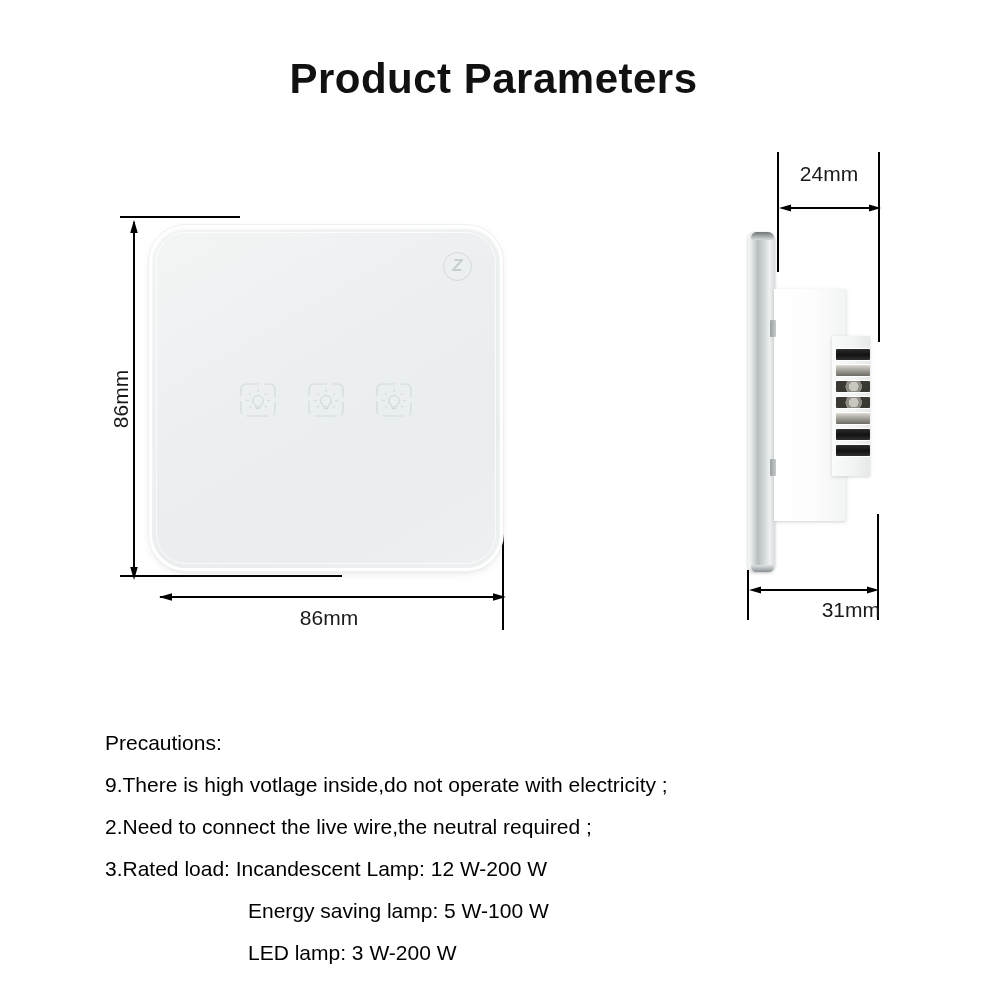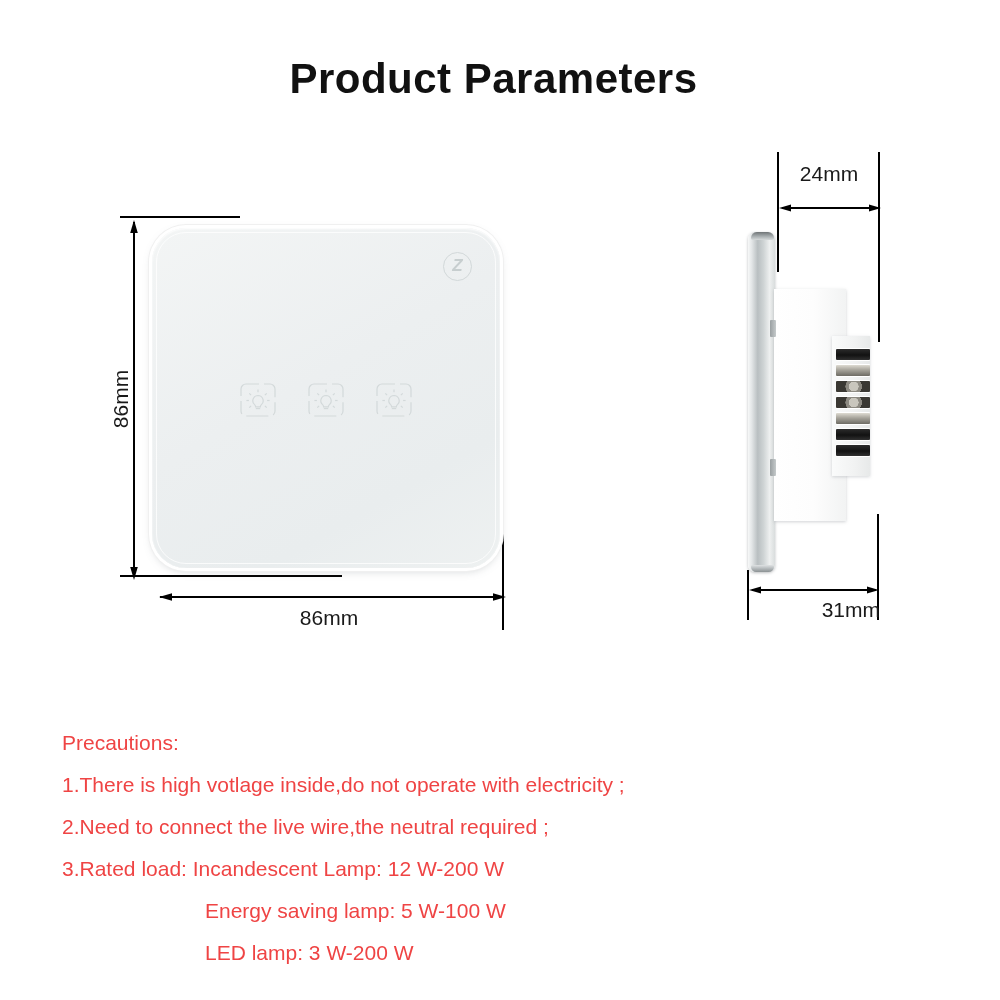--- a/index.html
+++ b/index.html
@@ -186,24 +186,25 @@
 
   
   #precautions-block {
     position: absolute;
     left: 62px;
     top: 722px;
     width: 880px;
   }
   .prec-line {
     font-size: 21px;
-    color: #ef4444;
+    color: #000000;
     line-height: 42px;
     white-space: nowrap;
     font-family: "Liberation Sans", sans-serif;
+    margin-left: 43px;
   }
   .prec-line.indent {
     padding-left: 143px;
   }
 </style>
 </head>
 <body>
 
 <div class="page-title">Product Parameters</div>
 
@@ -315,18 +316,18 @@
   <div class="terminal-slot metal" style="top:361px;"></div>
   <div class="terminal-slot screw" style="top:377px;"></div>
   <div class="terminal-slot screw" style="top:393px;"></div>
   <div class="terminal-slot metal" style="top:409px;"></div>
   <div class="terminal-slot" style="top:425px;"></div>
   <div class="terminal-slot" style="top:441px;"></div>
 </div>
 
 <div id="precautions-block">
   <div class="prec-line">Precautions:</div>
-  <div class="prec-line">1.There is high votlage inside,do not operate with electricity ;</div>
+  <div class="prec-line">9.There is high votlage inside,do not operate with electricity ;</div>
   <div class="prec-line">2.Need to connect the live wire,the neutral required ;</div>
   <div class="prec-line">3.Rated load: Incandescent Lamp: 12 W-200 W</div>
   <div class="prec-line indent">Energy saving lamp: 5 W-100 W</div>
   <div class="prec-line indent">LED lamp: 3 W-200 W</div>
 </div>
 
 </body></html>

